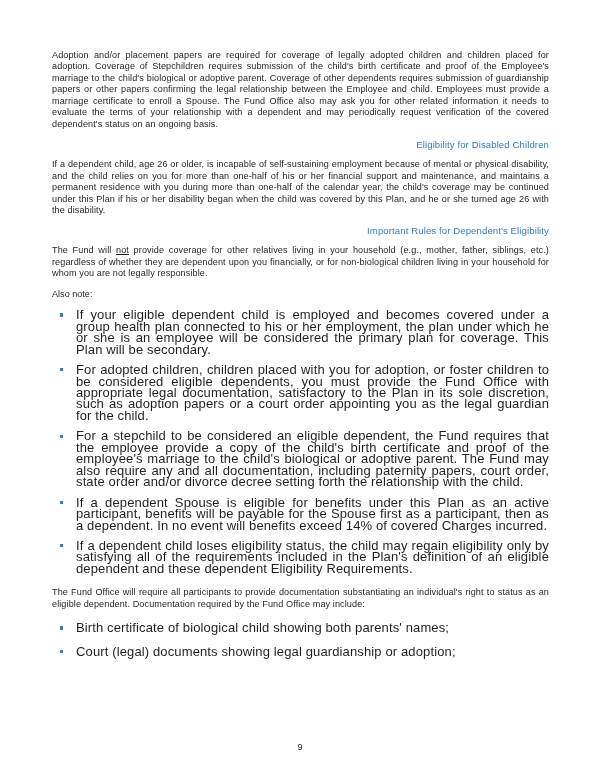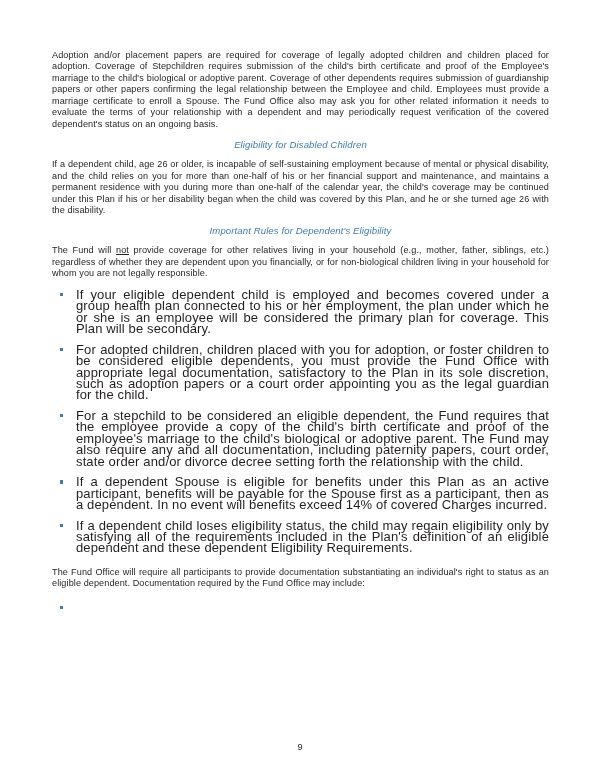--- a/index.html
+++ b/index.html
@@ -32,24 +32,23 @@
     font-size: 9.1px;
     line-height: 11.45px;
     text-align: justify;
     color: #231f20;
     letter-spacing: 0.01em;
   }
   h2.section-heading {
     margin: 4px 0 8px 0;
     font-size: 9.6px;
     line-height: 12px;
-    font-style: italic;
     font-weight: normal;
     color: #3b7cb8;
-    text-align: center;
+    text-align: right;
     letter-spacing: 0.01em;
   }
   .intro-note {
     margin: 0 0 9px 0;
     font-size: 9.1px;
     line-height: 11.45px;
     color: #231f20;
   }
   ul.bullet-list {
     list-style: none;
@@ -105,20 +104,21 @@
 
     <h2 class="section-heading">Eligibility for Disabled Children</h2>
 
     <p class="body-para">If a dependent child, age 26 or older, is incapable of self-sustaining employment because of mental or physical disability, and the child relies on you for more than one-half of his or her financial support and maintenance, and maintains a permanent residence with you during more than one-half of the calendar year, the child's coverage may be continued under this Plan if his or her disability began when the child was covered by this Plan, and he or she turned age 26 with the disability.</p>
 
 
     <h2 class="section-heading">Important Rules for Dependent's Eligibility</h2>
 
     <p class="body-para"><span>The Fund will </span><span class="underline-word">not</span><span> provide coverage for other relatives living in your household (e.g., mother, father, siblings, etc.) regardless of whether they are dependent upon you financially, or for non-biological children living in your household for whom you are not legally responsible.</span></p>
 
+    <p class="intro-note">Also note:</p>
 
     <ul class="bullet-list">
       <li>
         <span class="bullet-marker"></span>
         <span>If your eligible dependent child is employed and becomes covered under a group health plan connected to his or her employment, the plan under which he or she is an employee will be considered the primary plan for coverage. This Plan will be secondary.</span>
       </li>
       <li>
         <span class="bullet-marker"></span>
         <span>For adopted children, children placed with you for adoption, or foster children to be considered eligible dependents, you must provide the Fund Office with appropriate legal documentation, satisfactory to the Plan in its sole discretion, such as adoption papers or a court order appointing you as the legal guardian for the child.</span>
       </li>
@@ -137,18 +137,26 @@
     </ul>
 
     <div class="spacer-block"></div>
 
     <p class="body-para">The Fund Office will require all participants to provide documentation substantiating an individual's right to status as an eligible dependent. Documentation required by the Fund Office may include:</p>
 
     <ul class="bullet-list short-items">
       <li>
         <span class="bullet-marker"></span>
       </li>
+      <li>
+        <span class="bullet-marker"></span>
+        <span>Birth certificate of biological child showing both parents' names;</span>
+      </li>
+      <li>
+        <span class="bullet-marker"></span>
+        <span>Court (legal) documents showing legal guardianship or adoption;</span>
+      </li>
     </ul>
 
   </div>
 
   <div class="page-number">9</div>
 </div>
 
 </body></html>

